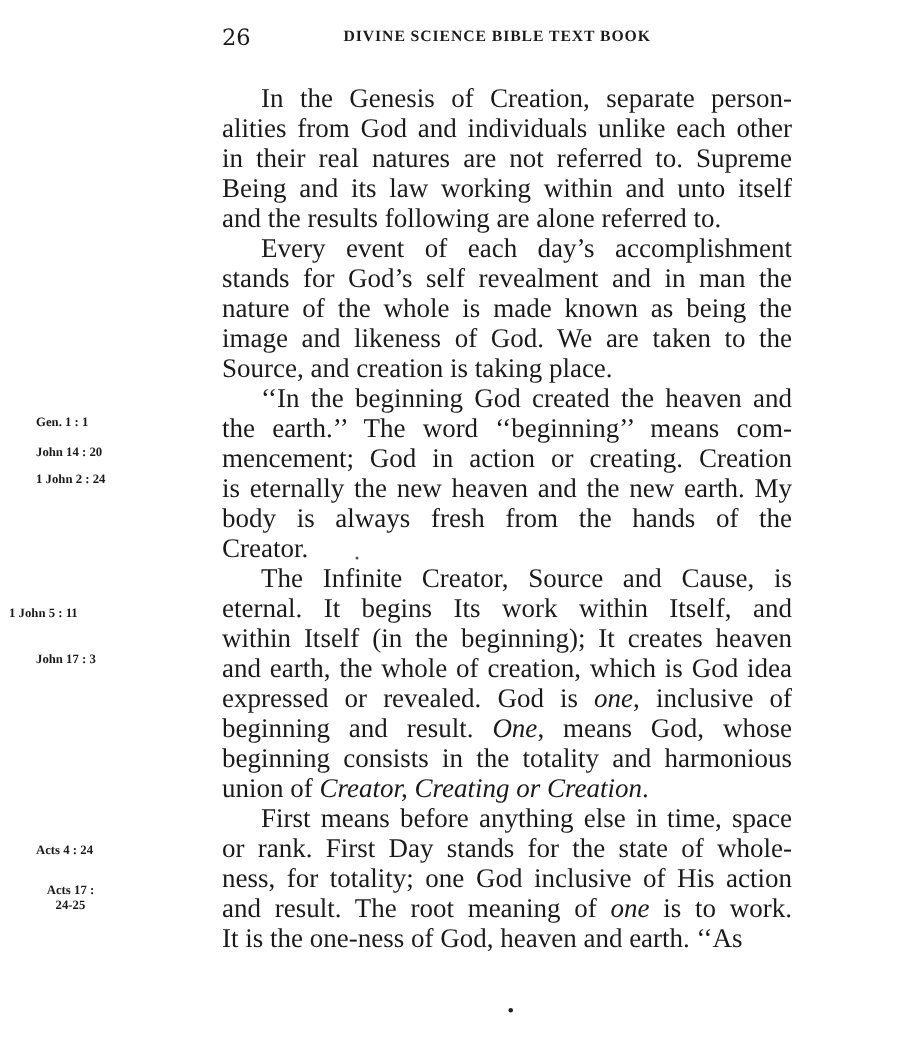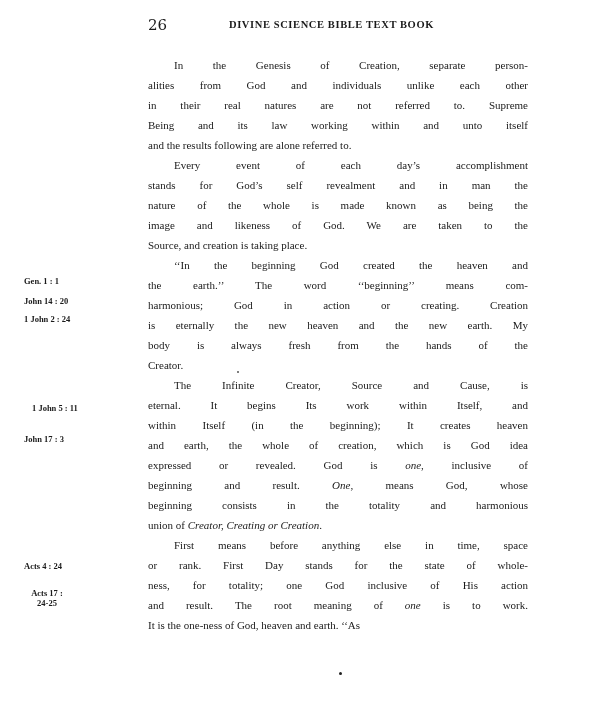--- a/index.html
+++ b/index.html
@@ -4,21 +4,21 @@
 <style>
   html, body { margin: 0; padding: 0; background: #ffffff; }
   body { width: 600px; height: 709px; position: relative; overflow: hidden;
          font-family: "DejaVu Serif", "Liberation Serif", serif; color: #1a1a1a; }
   .page { position: absolute; left: 0; top: 0; width: 600px; height: 709px; padding-left: 16px; }
   .header { position: absolute; top: 16px; left: 148px; width: 380px; height: 20px; }
   .page-number { position: absolute; left: 0; top: 0; font-size: 15px; }
   .running-title { position: absolute; left: 45px; top: 3px; font-size: 10.5px; font-weight: bold;
                    letter-spacing: 0.6px; font-family: "Liberation Serif", serif; margin-left: 36px; }
   .body { position: absolute; left: 148px; top: 55px; width: 380px; }
-  .line { display: block; height: 20px; line-height: 20px; font-size: 11px;
+  .line { display: block; height: 20px; line-height: 20px; font-size: 18px;
           font-family: "Liberation Serif", serif; white-space: nowrap;
           text-align: justify; text-align-last: justify; }
   .line.last { text-align-last: left; }
   .line.indent { padding-left: 26px; }
   .line em { font-style: italic; }
   .margin-ref { position: absolute; font-size: 8.5px; font-weight: bold;
                 font-family: "Liberation Serif", serif; white-space: nowrap; line-height: 10px; margin-top: 14px; }
   .margin-ref.center { text-align: center; }
   .dot { position: absolute; left: 339px; top: 672px; width: 3px; height: 3px;
          background: #222; border-radius: 50%; }
@@ -29,21 +29,21 @@
 
 <div class="page">
   <div class="header">
     <span class="page-number">26</span>
     <span class="running-title">DIVINE SCIENCE BIBLE TEXT BOOK</span>
   </div>
 
   <div class="margin-ref" style="left:24px; top:262px;">Gen. 1 : 1</div>
   <div class="margin-ref" style="left:24px; top:282px;">John 14 : 20</div>
   <div class="margin-ref" style="left:24px; top:300px;">1 John 2 : 24</div>
-  <div class="margin-ref" style="left:32px; top:389px;">1 John 5 : 11</div>
+  <div class="margin-ref" style="left:6px; top:389px;">1 John 5 : 11</div>
   <div class="margin-ref" style="left:24px; top:420px;">John 17 : 3</div>
   <div class="margin-ref" style="left:24px; top:547px;">Acts 4 : 24</div>
   <div class="margin-ref center" style="left:24px; top:574px; width:46px;">
     <div>Acts 17 :</div>
     <div>24-25</div>
   </div>
 
   <div class="body" id="body-text">
       <div>
         <span class="line indent">In the Genesis of Creation, separate person-</span>
@@ -55,21 +55,21 @@
       <div>
         <span class="line indent">Every event of each day’s accomplishment</span>
         <span class="line">stands for God’s self revealment and in man the</span>
         <span class="line">nature of the whole is made known as being the</span>
         <span class="line">image and likeness of God.  We are taken to the</span>
         <span class="line last">Source, and creation is taking place.</span>
       </div>
       <div>
         <span class="line indent">‘‘In the beginning God created the heaven and</span>
         <span class="line">the earth.’’  The word ‘‘beginning’’ means com-</span>
-        <span class="line">harmonious; God in action or creating.  Creation</span>
+        <span class="line">mencement; God in action or creating.  Creation</span>
         <span class="line">is eternally the new heaven and the new earth.  My</span>
         <span class="line">body is always fresh from the hands of the</span>
         <span class="line last">Creator.</span>
       </div>
       <div>
         <span class="line indent">The Infinite Creator, Source and Cause, is</span>
         <span class="line">eternal.  It begins Its work within Itself, and</span>
         <span class="line">within Itself (in the beginning); It creates heaven</span>
         <span class="line">and earth, the whole of creation, which is God idea</span>
         <span class="line"><span>expressed or revealed.  God is </span><em>one</em><span>, inclusive of</span></span>

